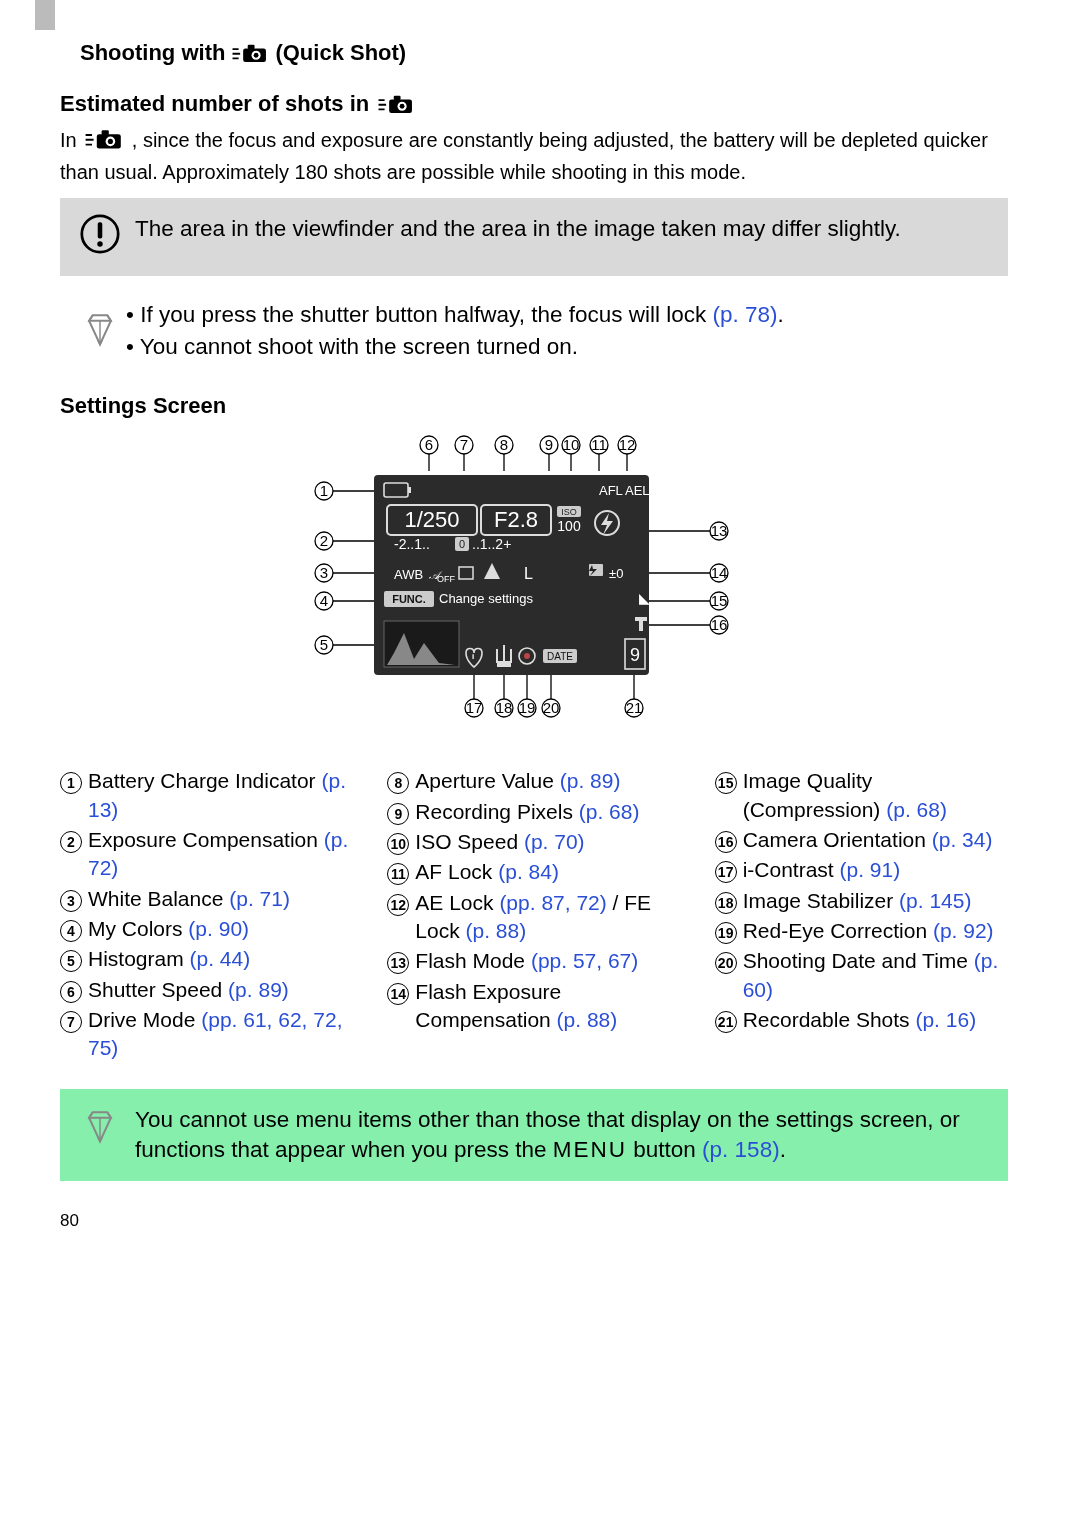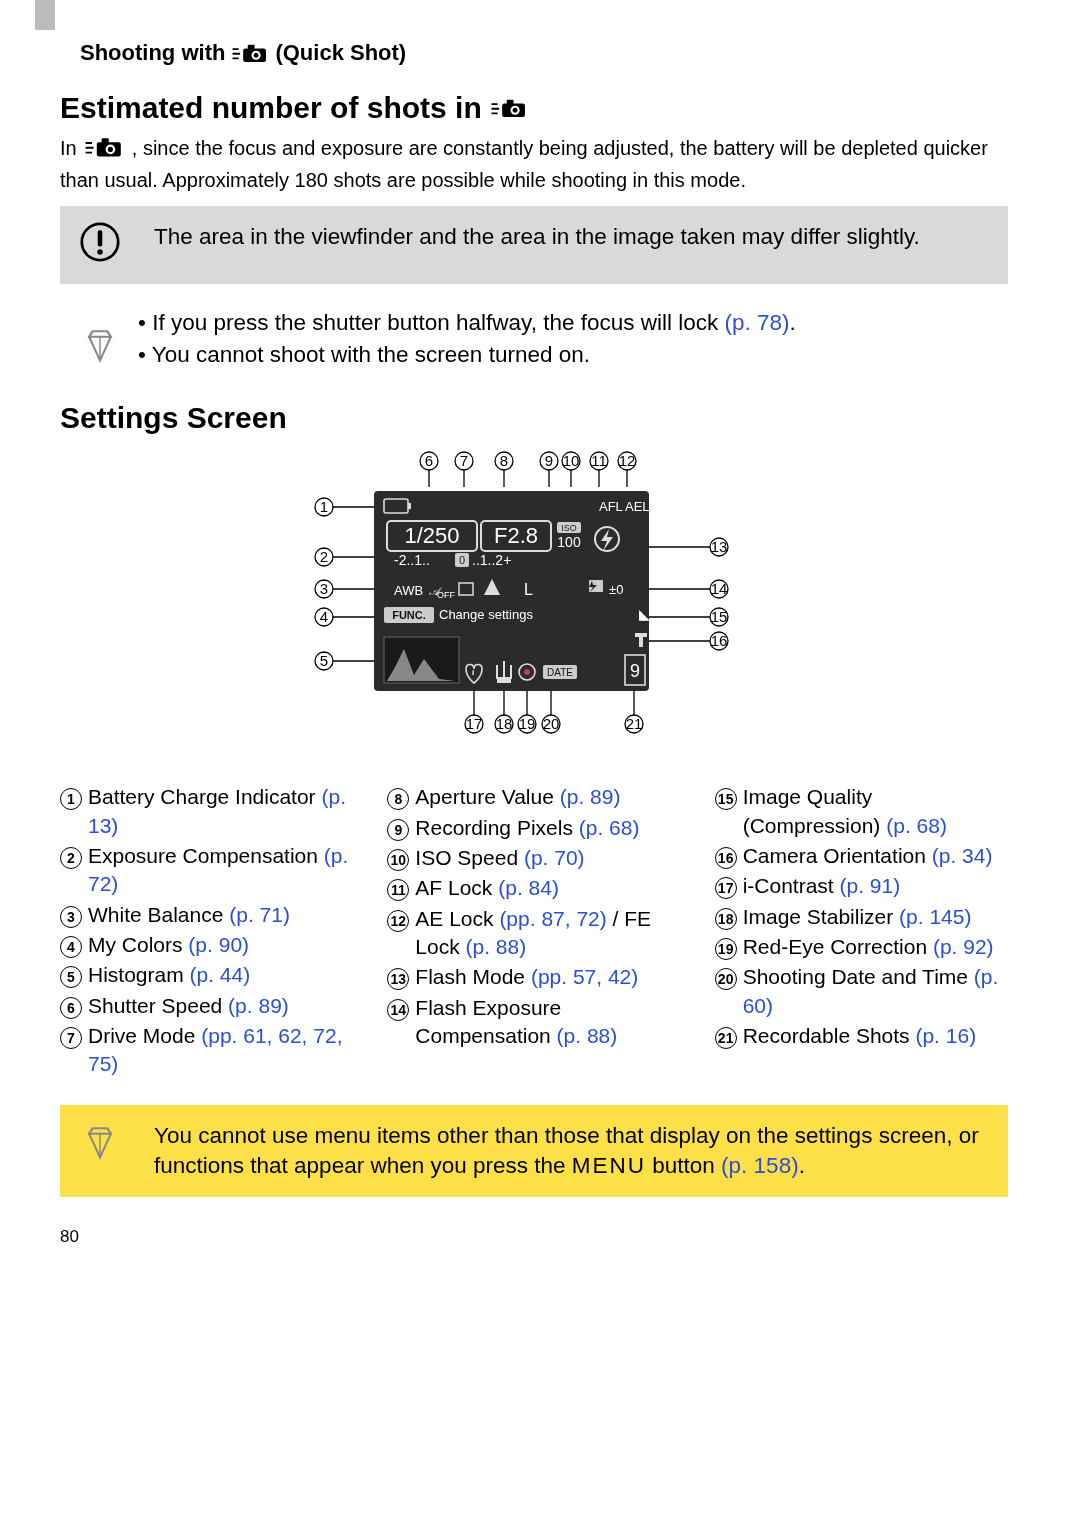--- a/index.html
+++ b/index.html
@@ -2,29 +2,29 @@
 <html><head>
 <meta charset="utf-8">
 <style>
   * { box-sizing: border-box; margin: 0; padding: 0; }
   body { background: #fff; width: 1080px; font-family: Arial, Helvetica, sans-serif; color: #000; }
   .page { padding: 40px 72px 30px 60px; position: relative; }
   .tab { position: absolute; left: 35px; top: 0; width: 20px; height: 30px; background: #bbb; }
   .header { font-weight: bold; font-size: 22px; margin-left: 20px; margin-bottom: 25px; display: flex; align-items: center; gap: 6px; }
   .mode-icon { display: inline-flex; align-items: center; }
   .mode-icon-svg { width: 38px; height: 24px; }
-  .h2 { font-weight: bold; font-size: 30px; margin-bottom: 10px; display: flex; align-items: center; gap: 8px; }
+  .h2 { font-weight: bold; font-size: 22px; margin-bottom: 10px; display: flex; align-items: center; gap: 8px; }
   .body-text { font-size: 20px; line-height: 1.38; margin-bottom: 12px; }
   .body-text .inline-icon { vertical-align: -4px; }
-  .note-box { background: #d9d9d9; padding: 16px 20px 16px 20px; margin-bottom: 15px; display: flex; align-items: flex-start; gap: 34px; }
-  .note-box.alt { background: #fde047; }
+  .note-box { background: #d9d9d9; padding: 16px 20px 16px 20px; margin-bottom: 15px; display: flex; align-items: flex-start; gap: 15px; }
+  .note-box.alt { background: #86efac; }
   .note-icon { font-size: 40px; line-height: 1; min-width: 40px; text-align: center; }
   .note-icon svg { width: 40px; height: 40px; }
   .note-text { font-size: 22.5px; line-height: 1.35; }
-  .tips { padding: 8px 20px 16px 20px; margin-bottom: 15px; display: flex; align-items: flex-end; gap: 18px; }
+  .tips { padding: 8px 20px 16px 20px; margin-bottom: 15px; display: flex; align-items: center; gap: 6px; }
   .tips ul { list-style: none; font-size: 22.5px; line-height: 1.4; }
   .tips ul li::before { content: "• "; }
   .link { color: #2a4fd6; }
   .menu-word { font-family: Arial, sans-serif; letter-spacing: 2px; font-weight: 400; }
   .diagram-wrap { display: flex; justify-content: center; margin: 14px 0 24px 0; }
   .diagram { width: 470px; }
   .legend { display: flex; gap: 34px; font-size: 21px; line-height: 1.35; margin-bottom: 24px; }
   .legend-col { flex: 1; }
   .legend-item { display: flex; align-items: baseline; gap: 6px; margin-bottom: 2px; }
   .circ { display: inline-flex; width: 22px; min-width: 22px; height: 22px; border: 1.6px solid #000; border-radius: 50%; align-items: center; justify-content: center; font-size: 14px; font-weight: 600; line-height: 1; margin-top: 3px; }
@@ -341,21 +341,21 @@
       <div class="legend-item">
           <span class="circ">11</span>
           <span class="legend-text"><span>AF Lock </span><span class="link">(p. 84)</span></span>
         </div>
       <div class="legend-item">
           <span class="circ">12</span>
           <span class="legend-text"><span>AE Lock </span><span class="link">(pp. 87, 72)</span><span> / FE Lock </span><span class="link">(p. 88)</span></span>
         </div>
       <div class="legend-item">
           <span class="circ">13</span>
-          <span class="legend-text"><span>Flash Mode </span><span class="link">(pp. 57, 42)</span></span>
+          <span class="legend-text"><span>Flash Mode </span><span class="link">(pp. 57, 67)</span></span>
         </div>
       <div class="legend-item">
           <span class="circ">14</span>
           <span class="legend-text"><span>Flash Exposure Compensation </span><span class="link">(p. 88)</span></span>
         </div>
     </div>
     <div class="legend-col">
       <div class="legend-item">
           <span class="circ">15</span>
           <span class="legend-text"><span>Image Quality (Compression) </span><span class="link">(p. 68)</span></span>

